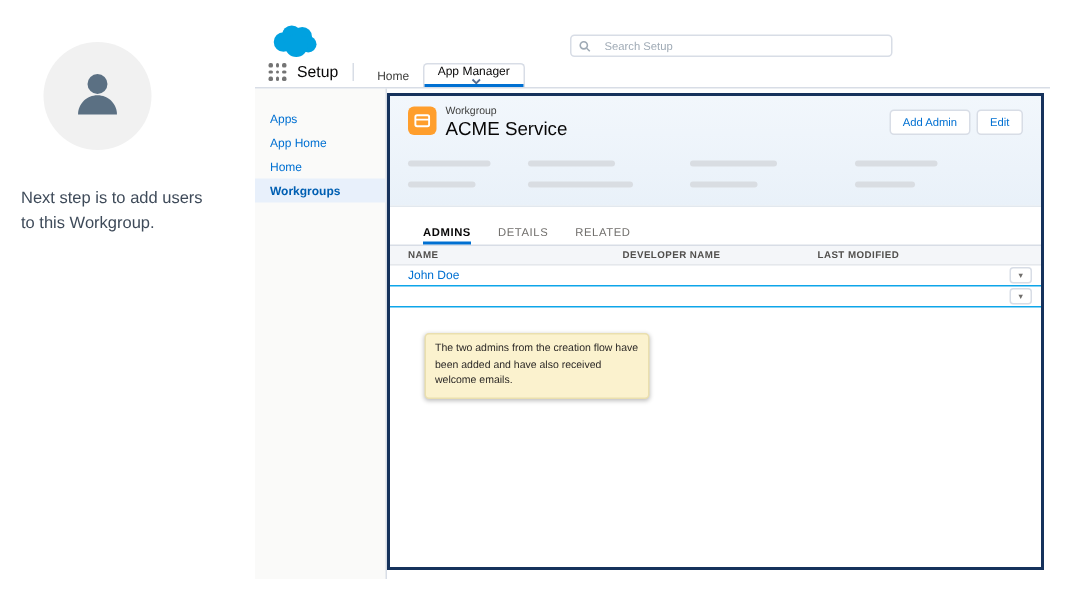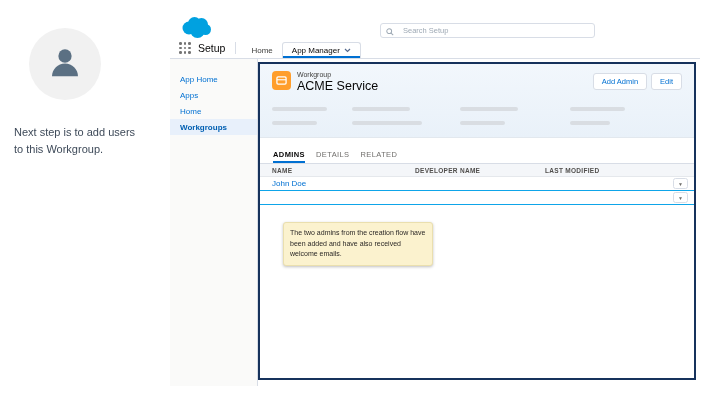--- a/index.html
+++ b/index.html
@@ -44,21 +44,21 @@
   .sf-nav { position:relative; height:17px; border-bottom:1px solid #d8dde6; display:flex; align-items:flex-start; }
   .waffle { width:12px; height:12px; margin-left:9px; display:grid; grid-template-columns:repeat(3,1fr); gap:1.5px; cursor:pointer; }
   .waffle i { width:2.5px; height:2.5px; background:#747474; border-radius:50%; }
   .setup-label { font-size:10.5px; color:#080707; margin-left:7px; margin-right:10px; }
   .nav-divider { width:1px; height:12px; background:#d8dde6; margin-right:6px; }
   .nav-tab {
     font-size:8px; color:#3e3e3c; padding:0 9px; height:100%;
     display:flex; align-items:center; position:relative; cursor:pointer; white-space:nowrap;
   }
   .nav-tab.active {
-    border:1px solid #d8dde6; border-bottom:none; border-radius:3px 3px 0 0; color:#080707;
+    border:1px solid #d8dde6; border-bottom:none; border-radius:3px 3px 0 0; color:#080707;flex-direction:column;
   }
   .nav-tab.active::after {
     content:""; position:absolute; left:0; right:0; bottom:0; height:2px; background:#0070d2;
   }
   .chev { margin-left:4px; display:flex; align-items:center; }
 
   
   .sf-body { display:flex; height:327px; }
   .sidebar { width:88px; background:#fafaf9; border-right:1px solid #d8dde6; padding-top:12px; }
   .side-item { font-size:8px; color:#0070d2; padding:3.5px 10px; cursor:pointer; }
@@ -87,21 +87,21 @@
   .btn {
     font-size:7.5px; color:#0070d2; background:#fff; border:1px solid #d8dde6;
     border-radius:3px; padding:3px 8px; cursor:pointer; font-family:inherit; white-space:nowrap;
   }
   .skel-rows { margin-top:14px; display:flex; flex-direction:column; gap:10px; }
   .skel-row { display:flex; }
   .bar { height:4px; border-radius:2px; background:#d9dde2; flex:none; }
 
   
   .panel-tabs {
-    display:flex; gap:11px; padding:0 13px; margin-top:10px;
+    display:flex; gap:18px; padding:0 22px; margin-top:10px;
     border-bottom:1px solid #d8dde6; height:16px; align-items:flex-end;
   }
   .ptab { font-size:7.5px; letter-spacing:0.4px; color:#706e6b; padding-bottom:4px; cursor:pointer; }
   .ptab.active { color:#080707; font-weight:bold; border-bottom:2px solid #0070d2; padding-bottom:2px; }
 
   
   .tbl-head {
     display:flex; align-items:center; height:13px;
     background:#f4f6f9; border-bottom:1px solid #e5e8ec;
     font-size:6.5px; font-weight:bold; letter-spacing:0.3px; color:#514f4d;
@@ -194,22 +194,22 @@
         <svg width="7" height="5" viewBox="0 0 7 5" fill="none" stroke="#54698d" stroke-width="1.2">
           <path d="M1 1l2.5 2.5L6 1"></path>
         </svg>
       </span>
     </span>
   </div>
 
   <div class="sf-body">
 
     <div class="sidebar">
+      <div class="side-item">Apps</div>
       <div class="side-item">App Home</div>
-      <div class="side-item">Apps</div>
       <div class="side-item">Home</div>
       <div class="side-item selected">Workgroups</div>
     </div>
 
     <div class="main">
 
       <div class="highlight">
         <div class="rec-head">
           <span class="rec-icon">
             <svg width="11" height="11" viewBox="0 0 12 12">

